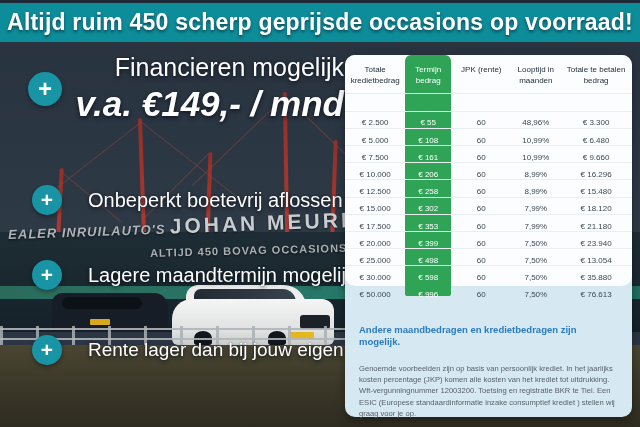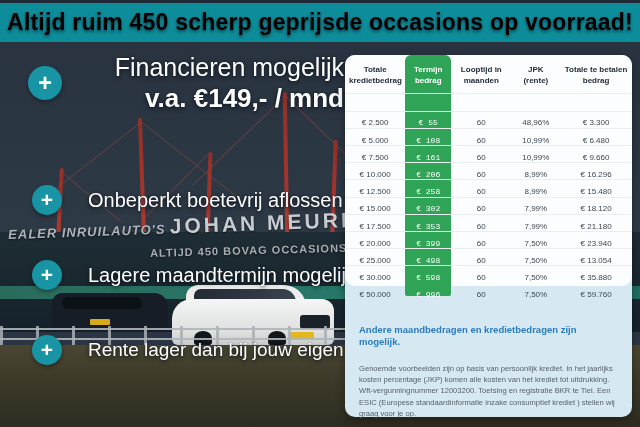--- a/index.html
+++ b/index.html
@@ -42,54 +42,54 @@
            background:repeating-linear-gradient(90deg, rgba(170,176,180,.85) 0 3px, transparent 3px 36px); }
   .fence:before, .fence:after { content:""; position:absolute; left:0; width:100%; height:2px; background:rgba(175,181,185,.9); }
   .fence:before { top:2px; } .fence:after { top:12px; }
   .grass { position:absolute; left:0; top:345px; width:640px; height:82px; z-index:2;
            background:linear-gradient(180deg,#4a4632 0%, #3c392a 45%, #2e2c20 100%); }
 
   
   .banner { position:absolute; left:0; top:0; width:640px; height:42px; z-index:6;
             background:#0d8c99; border-top:3px solid #1f2a38;
             display:flex; align-items:center; justify-content:center; }
-  .banner span { color:#000000; font-weight:bold; font-size:23px; letter-spacing:.2px;
+  .banner span { color:#ffffff; font-weight:bold; font-size:23px; letter-spacing:.2px;
                  text-shadow:0 2px 3px rgba(18,28,42,.6); }
 
   
   .usp { position:absolute; z-index:5; display:flex; align-items:center; color:#fff;
          text-shadow:0 2px 4px rgba(8,14,24,.7), 0 0 2px rgba(8,14,24,.45); }
   .plus { flex:0 0 auto; border-radius:50%; background:#1894a4; color:#fff; display:flex;
           align-items:center; justify-content:center; font-weight:bold;
           box-shadow:0 2px 4px rgba(0,0,0,.35); text-shadow:none; }
   .plus-lg { width:34px; height:34px; font-size:24px; }
   .plus-sm { width:30px; height:30px; font-size:21px; }
   .usp1 { left:28px; top:52px; width:316px; }
   .usp1 .lines { flex:1; text-align:right; }
   .usp1 .l1 { font-size:25px; font-weight:400; line-height:1.2; }
-  .usp1 .l2 { font-size:26px; font-weight:bold; line-height:1.25; }
+  .usp1 .l2 { font-size:35px; font-weight:bold; line-height:1.25;font-style:italic; }
   .usp-text { margin-left:26px; font-size:20px; font-weight:400; }
   .usp2 { left:32px; top:185px; }
   .usp3 { left:32px; top:260px; }
   .usp4 { left:32px; top:335px; }
   .usp4 .usp-text { font-size:19px; }
 
   
   .card { position:absolute; left:345px; top:55px; width:287px; height:362px; z-index:7;
           background:#d6e9f3; border-radius:10px; box-shadow:0 3px 10px rgba(0,0,0,.35); }
   .tablebox { position:relative; width:287px; height:231px; background:#fbfdfe; border-radius:10px; }
   .green-col { position:absolute; left:21%; top:0; width:16%; height:241px; background:#2fa456;
                border-radius:6px 6px 2px 2px; }
   .thead, .trow { position:relative; display:grid; grid-template-columns:21% 16% 21% 17% 25%; }
   .thead { padding:9px 0 7px; }
-  .th { text-align:center; font-size:8px; font-weight:bold; color:#25303c; line-height:1.4; padding:0 4px; }
+  .th { text-align:center; font-size:8px; font-weight:normal; color:#25303c; line-height:1.4; padding:0 4px; }
   .th.c1 { color:#ffffff; }
   .trow { height:17.2px; align-items:center; border-top:1px solid #ebeef1; }
   .tcell { text-align:center; font-size:8px; color:#3d4954;margin-top:24px; }
-  .tcell.c1 { color:#ffffff;font-family:Liberation Mono, monospace; }
+  .tcell.c1 { color:#ffffff; }
 
   .note { margin:38px 14px 0; font-size:9.5px; font-weight:bold; color:#2b7bbd; line-height:1.3; }
   .disclaimer { margin:14px 14px 0; font-size:7.6px; color:#565e66; line-height:1.5; }
   .warning-row { display:flex; align-items:center; justify-content:center; margin-top:7px; gap:5px; }
   .warning-text { font-size:17px; font-weight:bold; color:#0d0d0d; letter-spacing:.2px; }
   .warning-icon { width:26px; height:20px; }
 </style>
 </head>
 <body>
 
@@ -164,22 +164,22 @@
       </div>
     <div class="usp-text">Rente lager dan bij jouw eigen bank</div>
   </div>
 
   <div class="card">
     <div class="tablebox">
       <div class="green-col"></div>
       <div class="thead">
           <div class="th c0">Totale kredietbedrag</div>
           <div class="th c1">Termijn bedrag</div>
+          <div class="th c3">JPK (rente)</div>
           <div class="th c2">Looptijd in maanden</div>
-          <div class="th c3">JPK (rente)</div>
           <div class="th c4">Totale te betalen bedrag</div>
         </div>
       <div>
           <div class="trow">
             <div class="tcell c0">€ 2.500</div>
             <div class="tcell c1">€ 55</div>
             <div class="tcell c2">60</div>
             <div class="tcell c3">48,96%</div>
             <div class="tcell c4">€ 3.300</div>
           </div>
@@ -244,21 +244,21 @@
             <div class="tcell c1">€ 598</div>
             <div class="tcell c2">60</div>
             <div class="tcell c3">7,50%</div>
             <div class="tcell c4">€ 35.880</div>
           </div>
           <div class="trow">
             <div class="tcell c0">€ 50.000</div>
             <div class="tcell c1">€ 996</div>
             <div class="tcell c2">60</div>
             <div class="tcell c3">7,50%</div>
-            <div class="tcell c4">€ 59.760</div>
+            <div class="tcell c4">€ 76.613</div>
           </div>
         </div>
     </div>
     <div class="note">Andere maandbedragen en kredietbedragen zijn mogelijk.</div>
     <div class="disclaimer">Genoemde voorbeelden zijn op basis van persoonlijk krediet. In het jaarlijks kosten percentage (JKP) komen alle kosten van het krediet tot uitdrukking. Wft-vergunningnummer 12003200. Toetsing en registratie BKR te Tiel. Een ESIC (Europese standaardinformatie inzake consumptief krediet ) stellen wij graag voor je op.</div>
     <div class="warning-row">
       <span class="warning-text">Let op! Geld lenen kost geld</span>
       <svg class="warning-icon" viewBox="0 0 28 20">
         <rect x="0.5" y="12" width="6.5" height="7" fill="#c42127"></rect>
         <line x1="7" y1="15" x2="13.8" y2="16.6" stroke="#111" stroke-width="1.1"></line>

